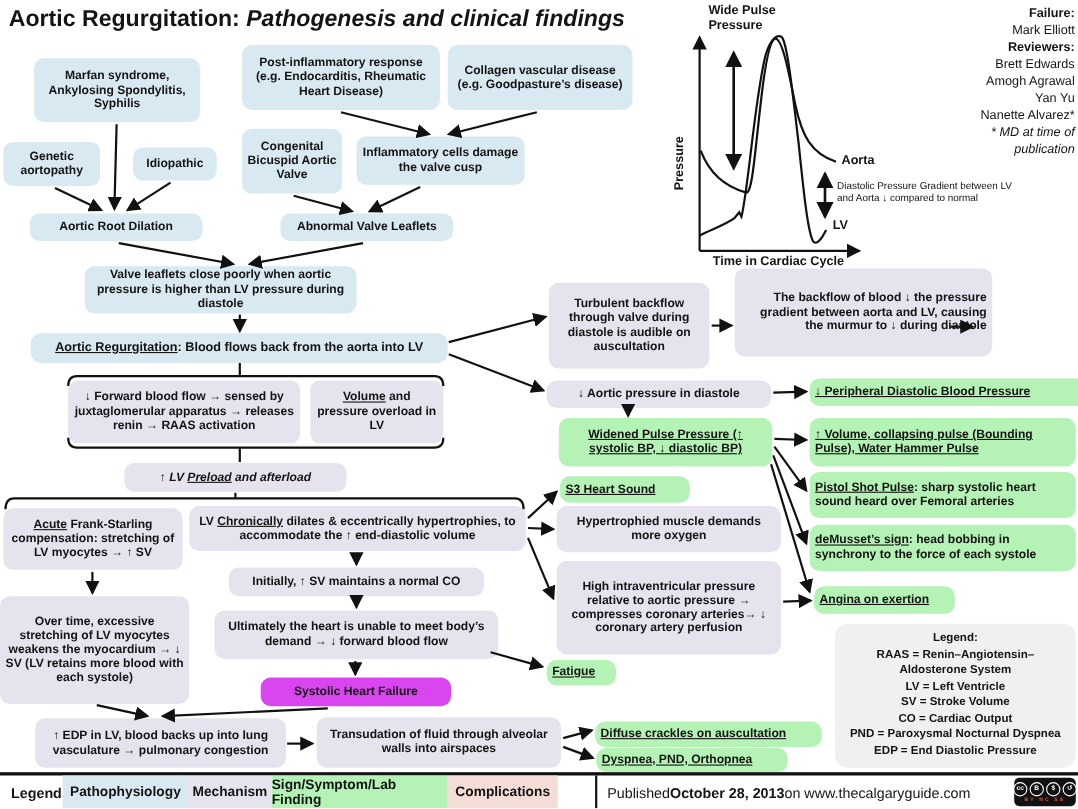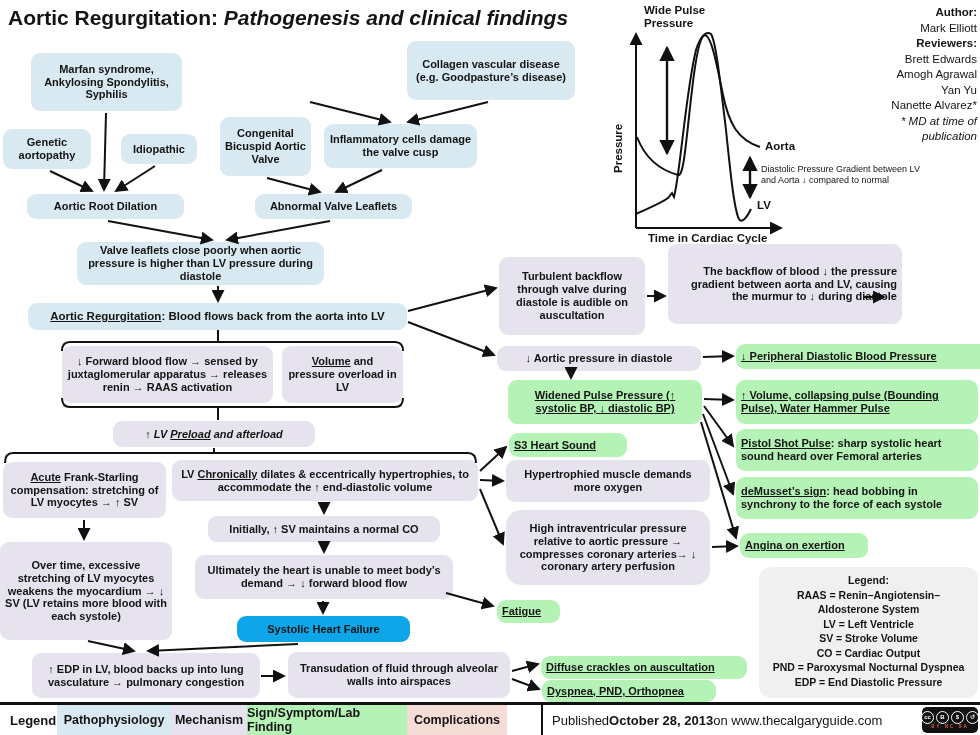--- a/index.html
+++ b/index.html
@@ -8,21 +8,21 @@
     font-family:"Liberation Sans","DejaVu Sans",sans-serif;color:#141414;
   }
   .box{
     position:absolute;border-radius:9px;display:flex;align-items:center;justify-content:center;
     text-align:center;padding:2px 5px;box-sizing:border-box;
     font-size:11px;line-height:1.17;font-weight:600;
   }
   .patho{background:#d9e9f2;}
   .mech{background:#e7e3ee;}
   .sign{background:#b5f2b5;}
-  .comp{background:#0ea5e9;}
+  .comp{background:#d946ef;}
   .left{justify-content:flex-start;text-align:left;}
   .u{text-decoration:underline;}
   .bu{font-weight:700;text-decoration:underline;text-align:center;}
   .b{font-weight:700;}
   .it{font-style:italic;}
   .signtext{font-weight:700;text-decoration:underline;}
   #title{position:absolute;left:8px;top:6px;font-size:21px;font-weight:700;white-space:nowrap;}
   #title .it{font-weight:700;}
   #credits{position:absolute;left:855px;top:5px;width:122px;text-align:right;font-size:11.5px;line-height:15.5px;}
   #arrowsvg{position:absolute;left:0;top:0;z-index:10;pointer-events:none;}
@@ -48,40 +48,43 @@
   #ccbadge .tags{color:#e4573d;font-size:4.5px;font-weight:700;letter-spacing:2px;line-height:1;}
 </style>
 </head>
 <body>
 
 <div id="canvas">
 
   <div id="title"><span>Aortic Regurgitation: </span><span class="it">Pathogenesis and clinical findings</span></div>
 
   <div id="credits">
-    <div class="b">Author:</div>
+    <div class="b">Failure:</div>
     <div>Mark Elliott</div>
     <div class="b">Reviewers:</div>
     <div>Brett Edwards</div>
     <div>Amogh Agrawal</div>
     <div>Yan Yu</div>
     <div>Nanette Alvarez*</div>
     <div class="it">* MD at time of publication</div>
   </div>
 
   <div class="chartlabel" style="left:644px;top:4px;width:72px;font-weight:600;">Wide Pulse Pressure</div>
   <div id="ylabel">Pressure</div>
   <div class="chartlabel" style="left:648px;top:232px;width:140px;">Time in Cardiac Cycle</div>
   <div class="chartlabel" style="left:765px;top:140px;font-weight:600;">Aorta</div>
   <div class="chartlabel" style="left:757px;top:199px;font-weight:600;">LV</div>
   <div class="smallnote" style="left:761px;top:164px;width:172px;">Diastolic Pressure Gradient between LV and Aorta ↓ compared to normal</div>
 
   <div class="box patho" style="left:31px;top:53px;width:151px;height:58px;">
       <span>Marfan syndrome, Ankylosing Spondylitis, Syphilis</span>
     </div>
+  <div class="box patho" style="left:220px;top:41px;width:180px;height:59px;">
+      <span>Post-inflammatory response (e.g. Endocarditis, Rheumatic Heart Disease)</span>
+    </div>
   <div class="box patho" style="left:407px;top:41px;width:168px;height:59px;">
       <span>Collagen vascular disease (e.g. Goodpasture’s disease)</span>
     </div>
   <div class="box patho" style="left:3px;top:129px;width:88px;height:40px;">
       <span>Genetic aortopathy</span>
     </div>
   <div class="box patho" style="left:121px;top:134px;width:76px;height:30px;">
       <span>Idiopathic</span>
     </div>
   <div class="box patho" style="left:220px;top:117px;width:91px;height:59px;">
@@ -142,21 +145,21 @@
     </div>
   <div class="box mech" style="left:668px;top:244px;width:234px;height:80px;text-align:right;">
       <span>The backflow of blood ↓ the pressure gradient between aorta and LV, causing the murmur to ↓ during diastole</span>
     </div>
   <div class="box mech" style="left:497px;top:346px;width:204px;height:25px;">
       <span>↓ Aortic pressure in diastole</span>
     </div>
   <div class="box mech" style="left:506px;top:460px;width:204px;height:42px;">
       <span>Hypertrophied muscle demands more oxygen</span>
     </div>
-  <div class="box mech" style="left:506px;top:510px;width:204px;height:75px;border-radius:15px;">
+  <div class="box mech" style="left:506px;top:510px;width:204px;height:85px;">
       <span>High intraventricular pressure relative to aortic pressure → compresses coronary arteries→ ↓ coronary artery perfusion</span>
     </div>
 
   <div class="box sign left" style="left:736px;top:344px;width:272px;height:25px;">
       <span class="signtext">↓ Peripheral Diastolic Blood Pressure</span>
     </div>
   <div class="box sign" style="left:508px;top:380px;width:194px;height:44px;">
       <span class="signtext">Widened Pulse Pressure (↑ systolic BP, ↓ diastolic BP)</span>
     </div>
   <div class="box sign left" style="left:736px;top:380px;width:242px;height:44px;">

